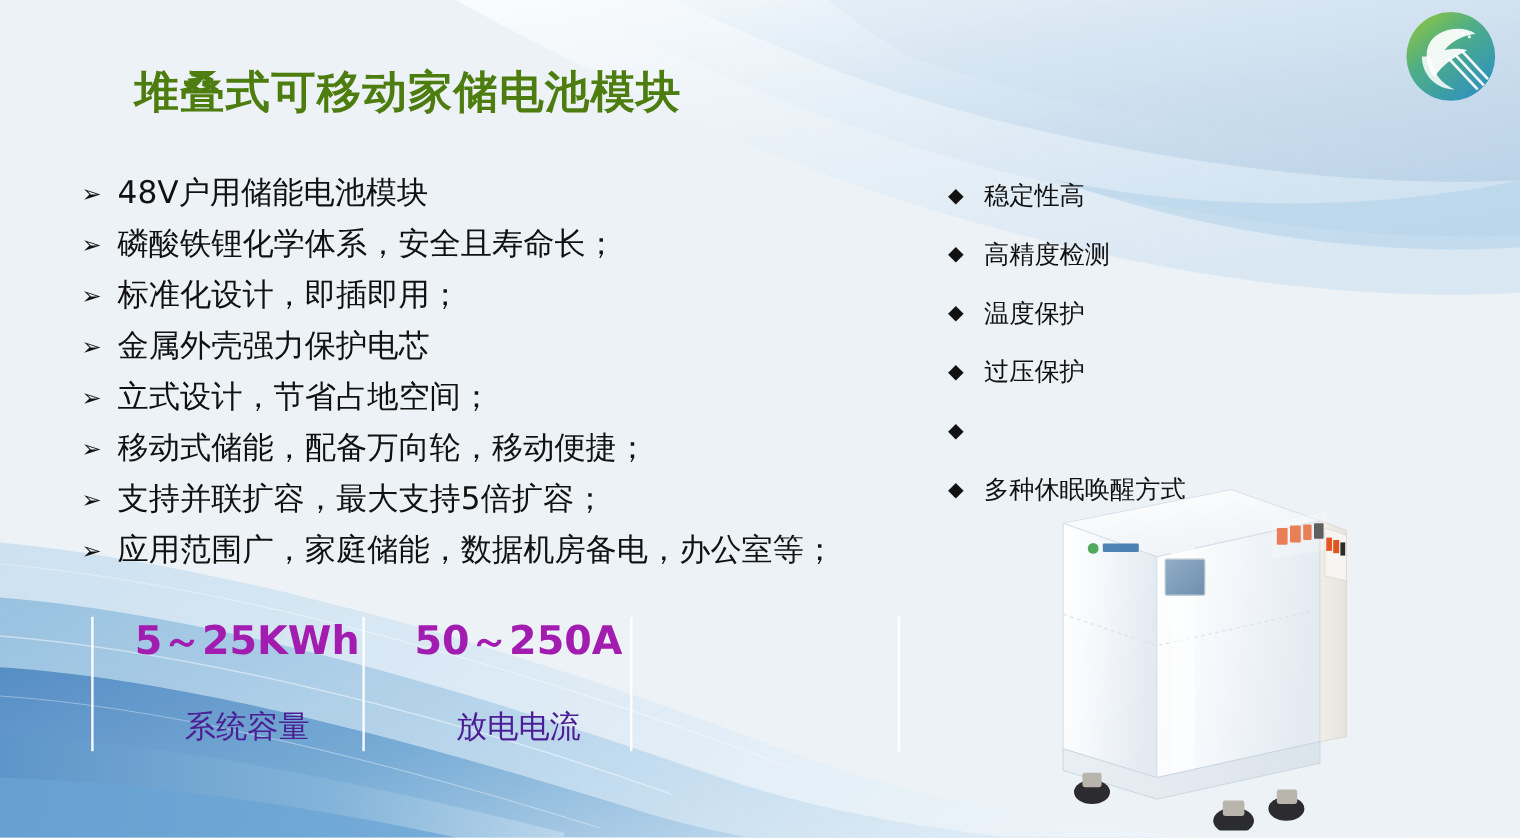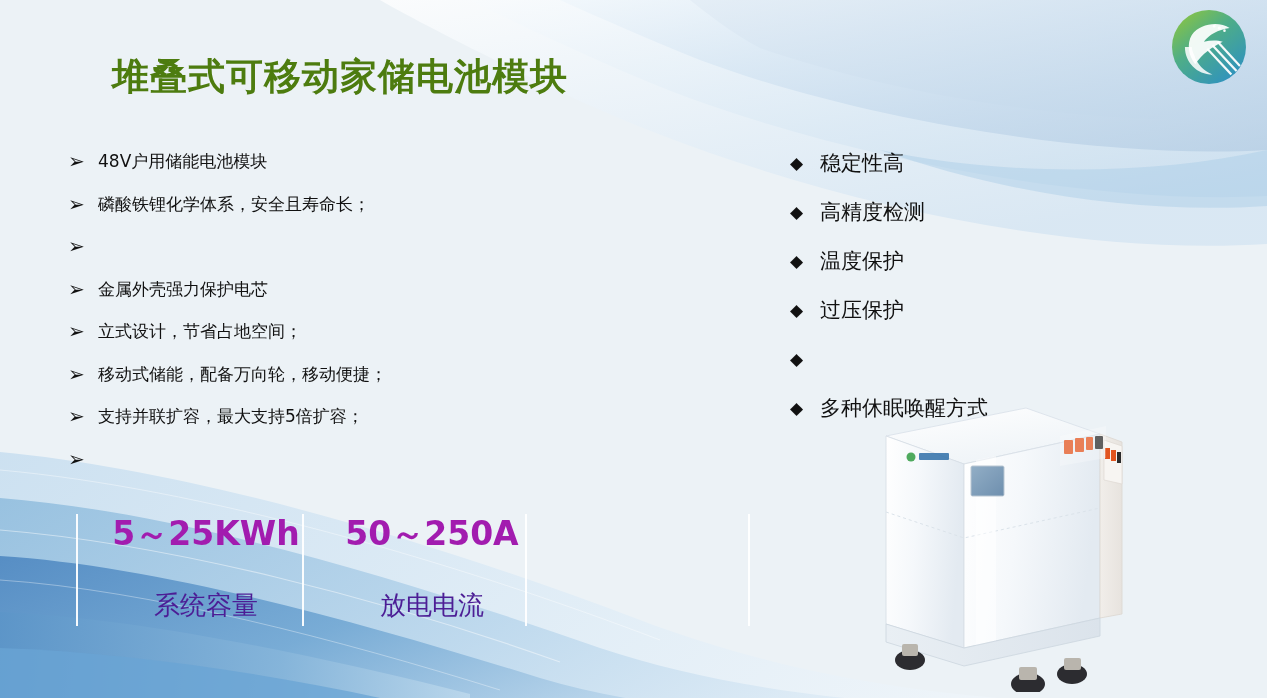--- a/index.html
+++ b/index.html
@@ -31,21 +31,21 @@
   .bullet{
     display:flex;align-items:flex-start;
     margin-bottom:12.5px;
   }
   .bullet .mark{
     flex:0 0 auto;width:30px;
     font-size:20px;line-height:30px;color:#111;
     font-family:"DejaVu Sans",sans-serif;
   }
   .bullet .txt{
-    font-size:17px;line-height:30px;color:#111;
+    font-size:26px;line-height:30px;color:#111;
     font-family:"DejaVu Sans","Liberation Sans",sans-serif;
     white-space:nowrap;
   }
   .col-right .bullet{margin-bottom:19px;}
   .col-right .mark{width:30px;font-size:17px;}
   .col-right .txt{font-size:21px;text-align:center;}
 
   
   .stats{position:absolute;left:78px;top:508px;width:690px;height:118px;}
   .stat{
@@ -166,39 +166,41 @@
     <div class="bullet">
       <span class="mark">➢</span>
       <span class="txt">48V户用储能电池模块</span>
     </div>
     <div class="bullet">
       <span class="mark">➢</span>
       <span class="txt">磷酸铁锂化学体系，安全且寿命长；</span>
     </div>
     <div class="bullet">
       <span class="mark">➢</span>
+      <span class="txt">标准化设计，即插即用；</span>
     </div>
     <div class="bullet">
       <span class="mark">➢</span>
       <span class="txt">金属外壳强力保护电芯</span>
     </div>
     <div class="bullet">
       <span class="mark">➢</span>
       <span class="txt">立式设计，节省占地空间；</span>
     </div>
     <div class="bullet">
       <span class="mark">➢</span>
       <span class="txt">移动式储能，配备万向轮，移动便捷；</span>
     </div>
     <div class="bullet">
       <span class="mark">➢</span>
       <span class="txt">支持并联扩容，最大支持5倍扩容；</span>
     </div>
     <div class="bullet">
       <span class="mark">➢</span>
+      <span class="txt">应用范围广，家庭储能，数据机房备电，办公室等；</span>
     </div>
   </div>
 
   <div class="col-right">
     <div class="bullet">
       <span class="mark">◆</span>
       <span class="txt">稳定性高</span>
     </div>
     <div class="bullet">
       <span class="mark">◆</span>

